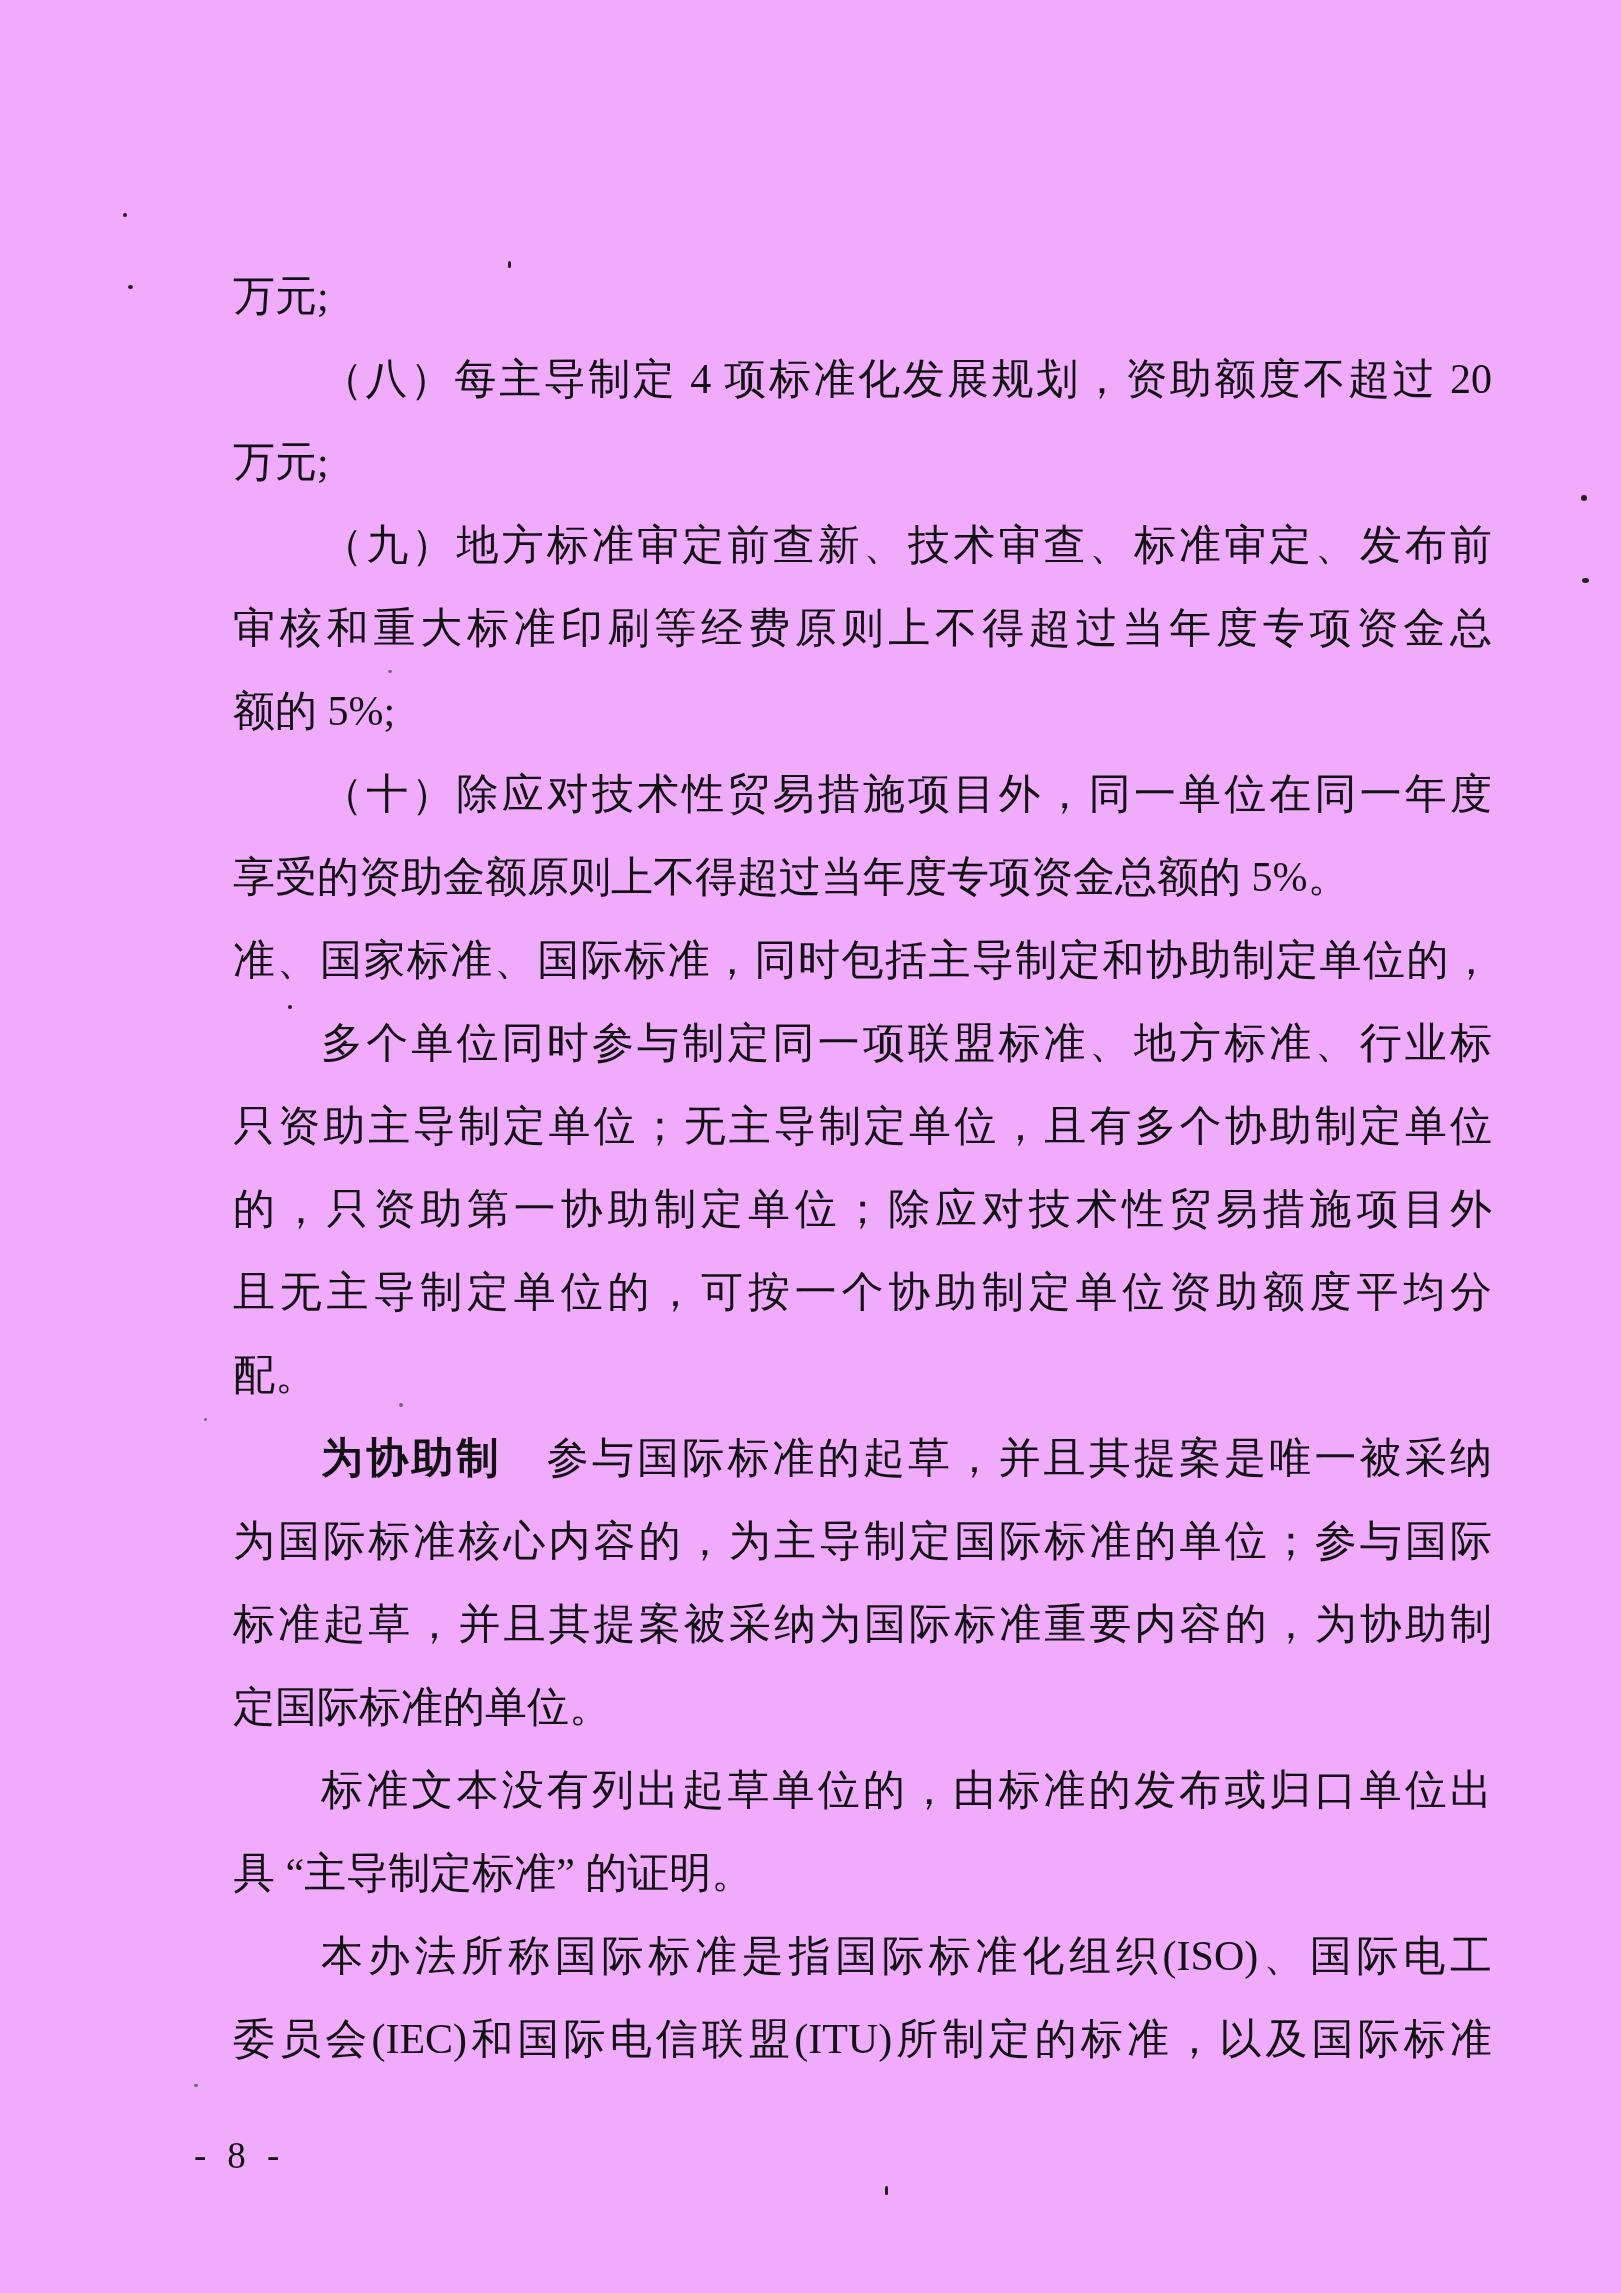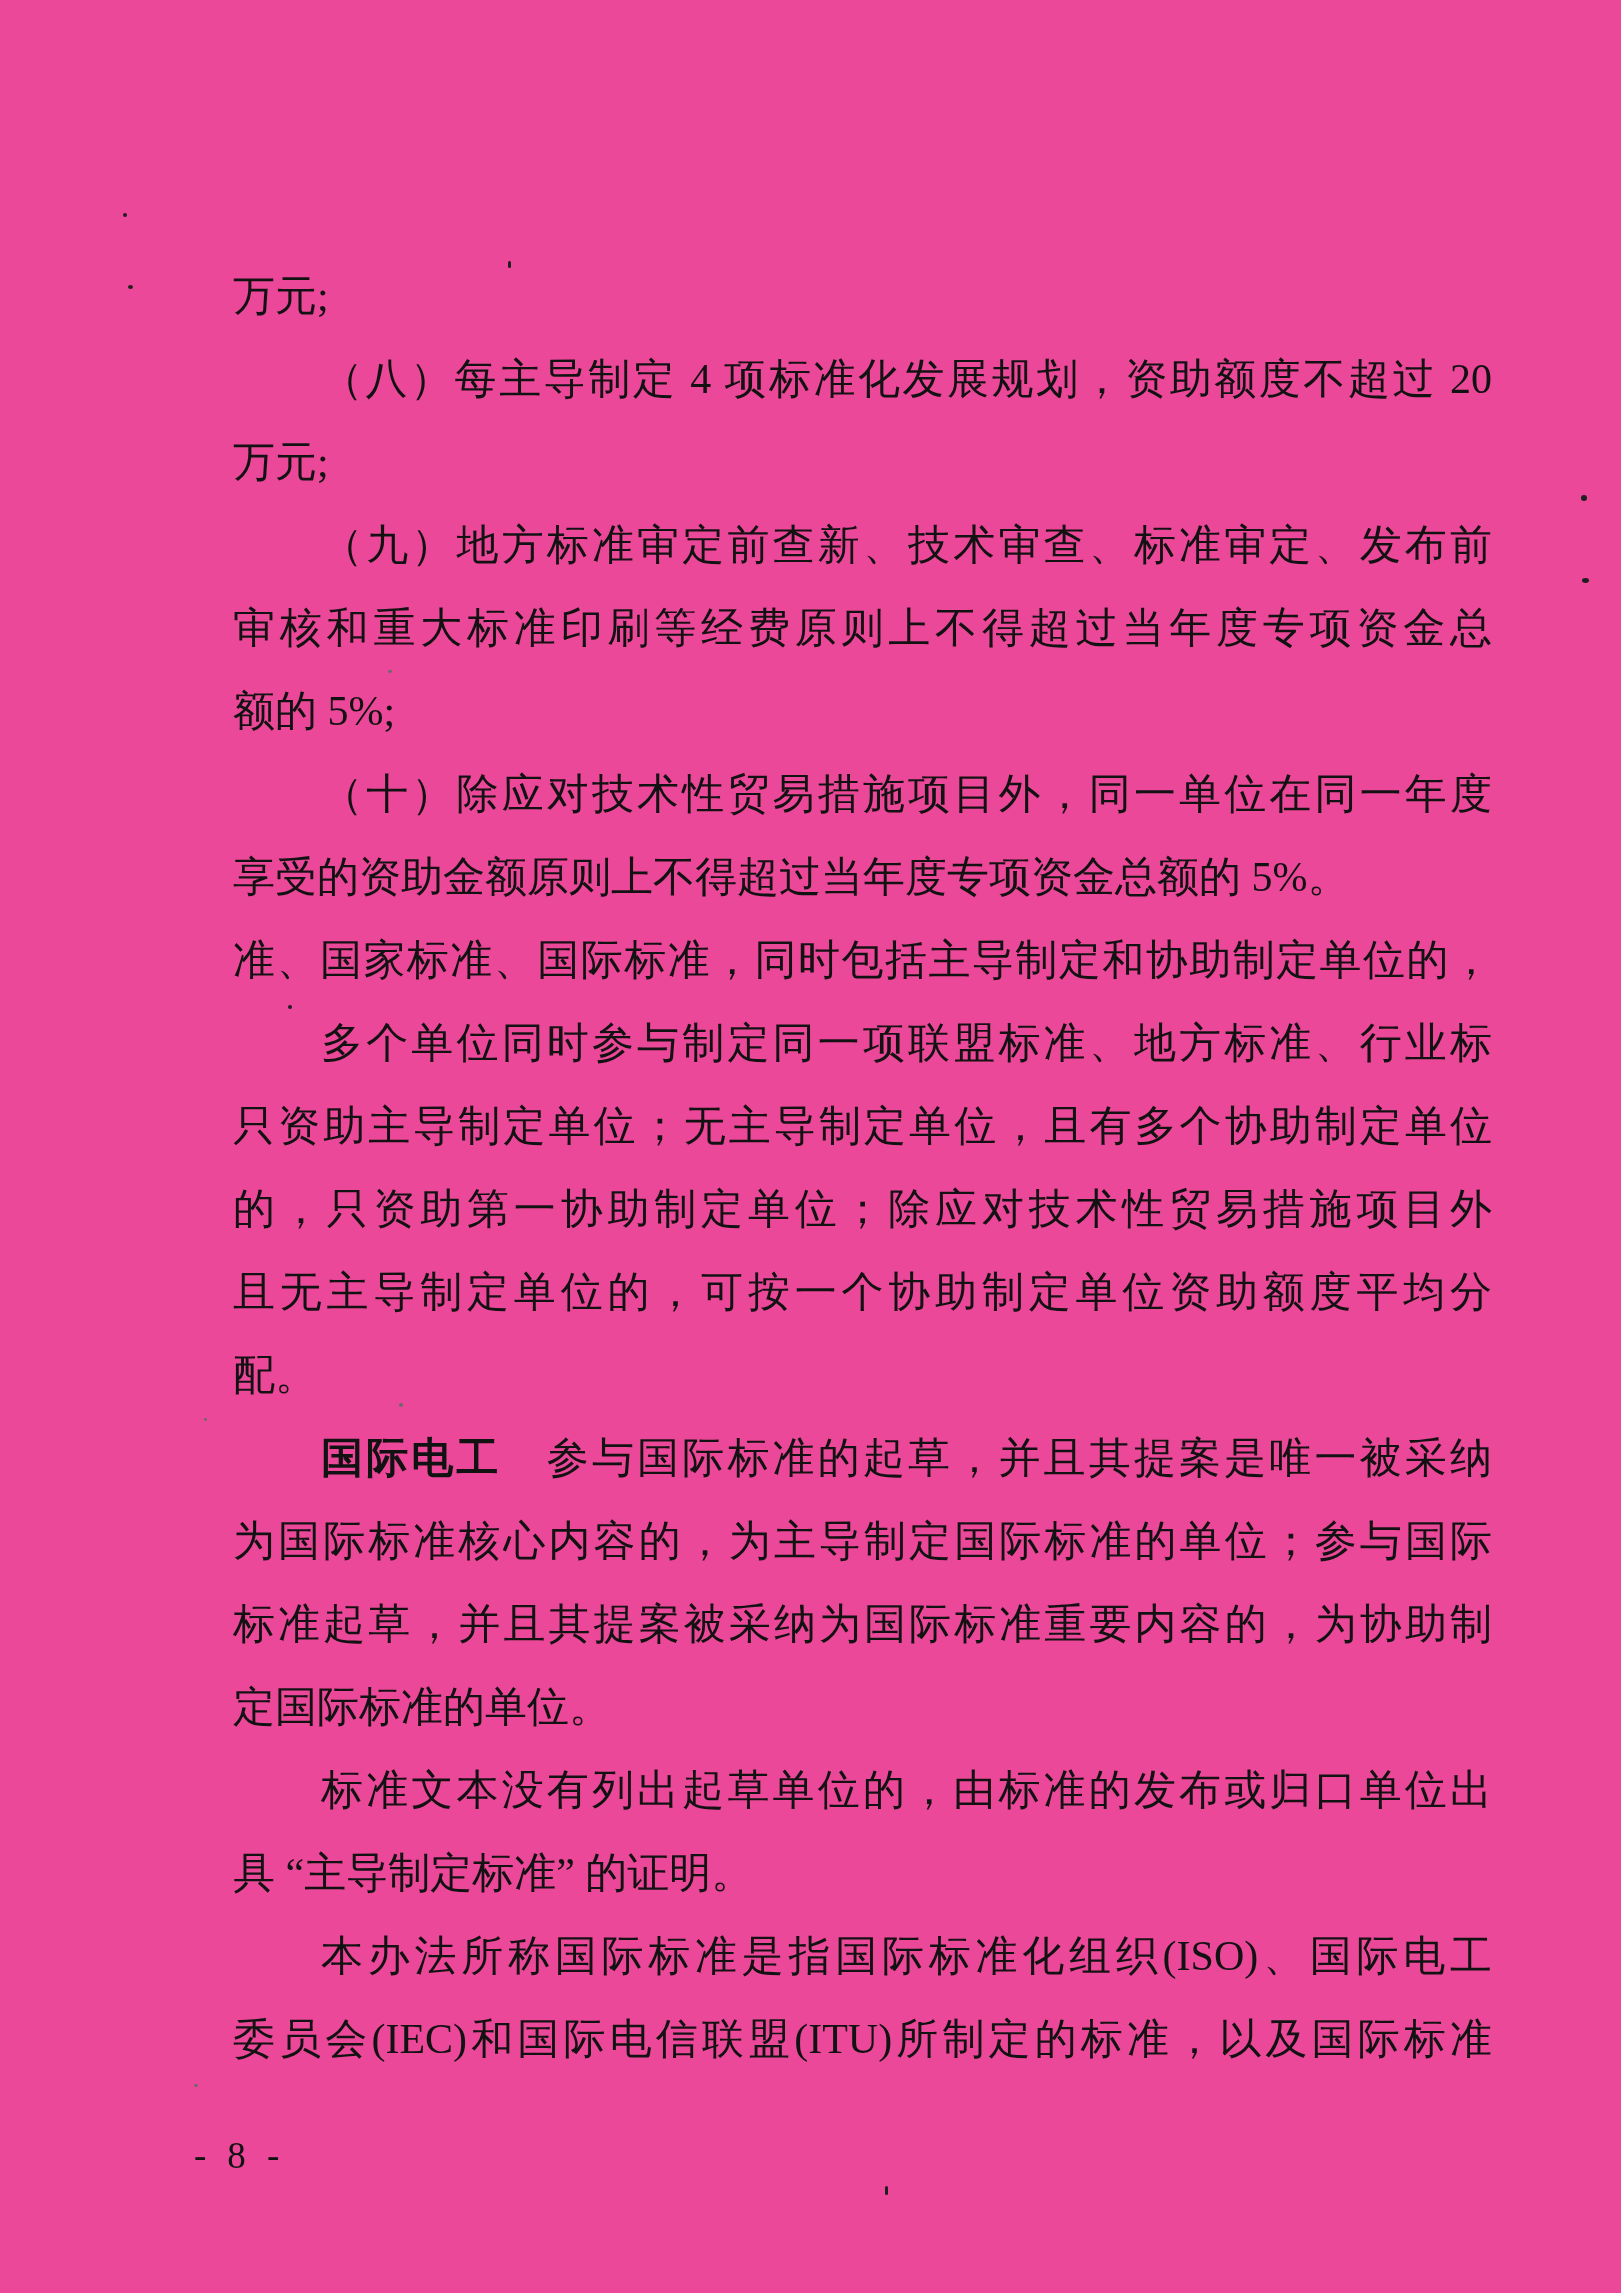--- a/index.html
+++ b/index.html
@@ -4,21 +4,21 @@
 <style>
   html, body { margin: 0; padding: 0; }
   body {
     width: 1621px; height: 2294px;
     background: #ffffff;
     font-family: "Liberation Serif", "DejaVu Serif", serif;
   }
   .page {
     position: relative;
     width: 1621px; height: 2294px;
-    background: #ec4899;
+    background: #f0abfc;
     color: #121212;
     overflow: hidden;
   }
   .text-block {
     position: absolute;
     left: 233px; top: 255px;
     width: 1259px;
   }
   .line {
     height: 83px;
@@ -61,21 +61,21 @@
     <div class="line just">审核和重大标准印刷等经费原则上不得超过当年度专项资金总</div>
     <div class="line">额的 5%;</div>
     <div class="line indent just">（十）除应对技术性贸易措施项目外，同一单位在同一年度</div>
     <div class="line">享受的资助金额原则上不得超过当年度专项资金总额的 5%。</div>
     <div class="line just">准、国家标准、国际标准，同时包括主导制定和协助制定单位的，</div>
     <div class="line indent just">多个单位同时参与制定同一项联盟标准、地方标准、行业标</div>
     <div class="line just">只资助主导制定单位；无主导制定单位，且有多个协助制定单位</div>
     <div class="line just">的，只资助第一协助制定单位；除应对技术性贸易措施项目外</div>
     <div class="line just">且无主导制定单位的，可按一个协助制定单位资助额度平均分</div>
     <div class="line">配。</div>
-    <div class="line indent just"><span class="b">国际电工</span><span>　参与国际标准的起草，并且其提案是唯一被采纳</span></div>
+    <div class="line indent just"><span class="b">为协助制</span><span>　参与国际标准的起草，并且其提案是唯一被采纳</span></div>
     <div class="line just">为国际标准核心内容的，为主导制定国际标准的单位；参与国际</div>
     <div class="line just">标准起草，并且其提案被采纳为国际标准重要内容的，为协助制</div>
     <div class="line">定国际标准的单位。</div>
     <div class="line indent just">标准文本没有列出起草单位的，由标准的发布或归口单位出</div>
     <div class="line">具 “主导制定标准” 的证明。</div>
     <div class="line indent just">本办法所称国际标准是指国际标准化组织(ISO)、国际电工</div>
     <div class="line just">委员会(IEC)和国际电信联盟(ITU)所制定的标准，以及国际标准</div>
   </div>
 
   <div class="pagenum">- 8 -</div>

